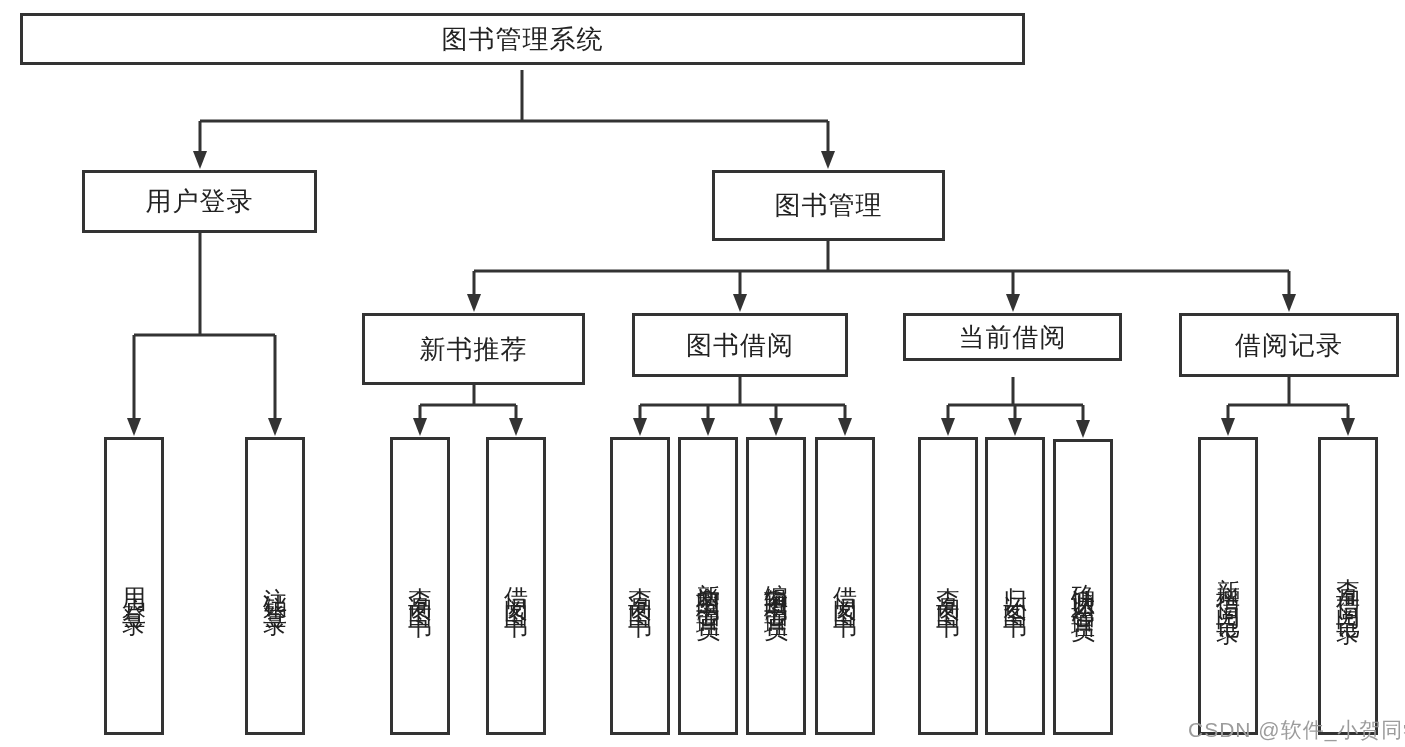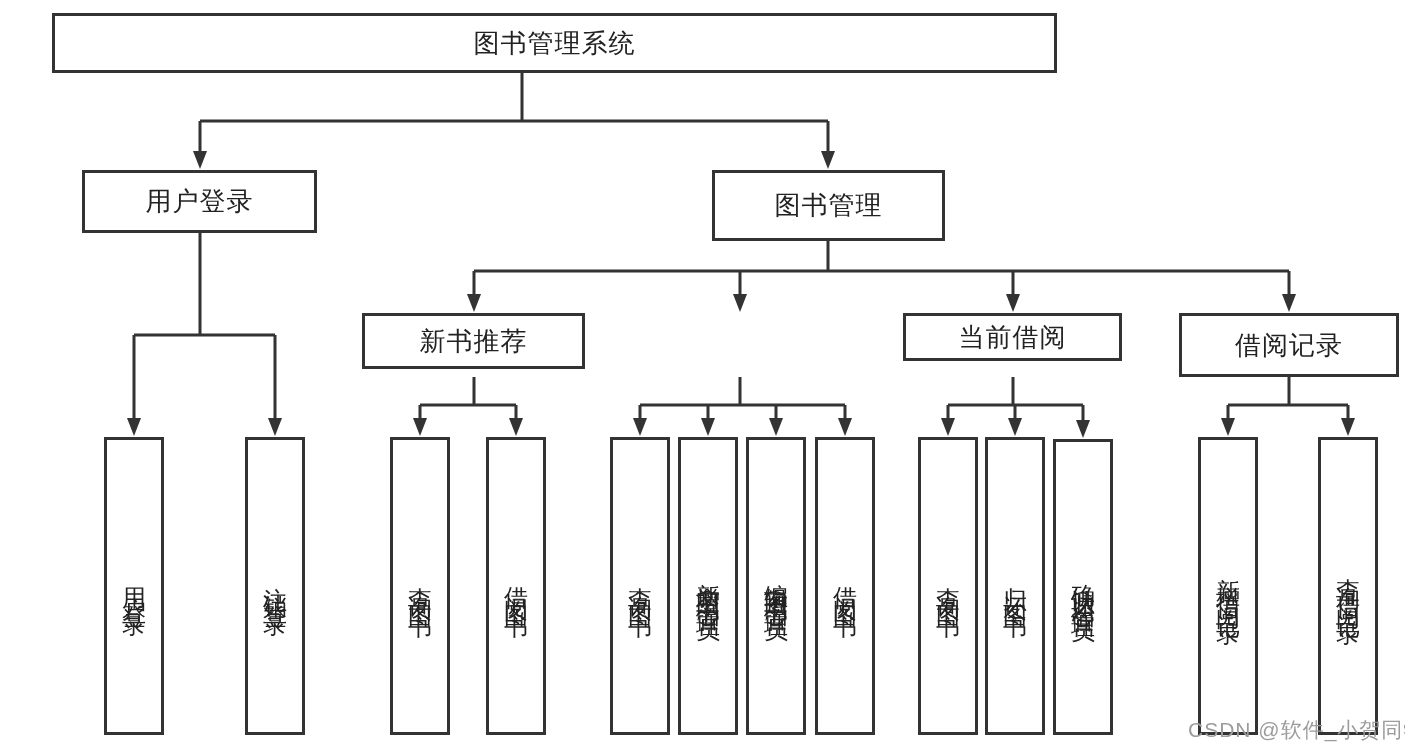--- a/index.html
+++ b/index.html
@@ -87,33 +87,36 @@
       <polygon points="776,436 769,418 783,418"></polygon>
       <polygon points="845,436 838,418 852,418"></polygon>
       <polygon points="948,436 941,418 955,418"></polygon>
       <polygon points="1015,436 1008,418 1022,418"></polygon>
       <polygon points="1083,438 1076,420 1090,420"></polygon>
       <polygon points="1228,436 1221,418 1235,418"></polygon>
       <polygon points="1348,436 1341,418 1355,418"></polygon>
     </g>
   </svg>
 
-  <div class="node hbox" style="left:20px; top:13px; width:1005px; height:60px;margin-left:32px;">
+  <div class="node hbox" style="left:20px; top:13px; width:1005px; height:52px;">
     <span>图书管理系统</span>
   </div>
 
   <div class="node hbox" style="left:82px; top:170px; width:235px; height:63px;">
     <span>用户登录</span>
   </div>
   <div class="node hbox" style="left:712px; top:170px; width:233px; height:71px;">
     <span>图书管理</span>
   </div>
 
-  <div class="node hbox" style="left:362px; top:313px; width:223px; height:56px;">
+  <div class="node hbox" style="left:362px; top:313px; width:223px; height:72px;">
     <span>新书推荐</span>
+  </div>
+  <div class="node hbox" style="left:632px; top:313px; width:216px; height:64px;">
+    <span>图书借阅</span>
   </div>
   <div class="node hbox" style="left:903px; top:313px; width:219px; height:48px;">
     <span>当前借阅</span>
   </div>
   <div class="node hbox" style="left:1179px; top:313px; width:220px; height:64px;">
     <span>借阅记录</span>
   </div>
 
   <div class="node vbox" style="left:104px; top:437px; width:60px; height:298px;">
     <span class="vtext">用户登录</span>

